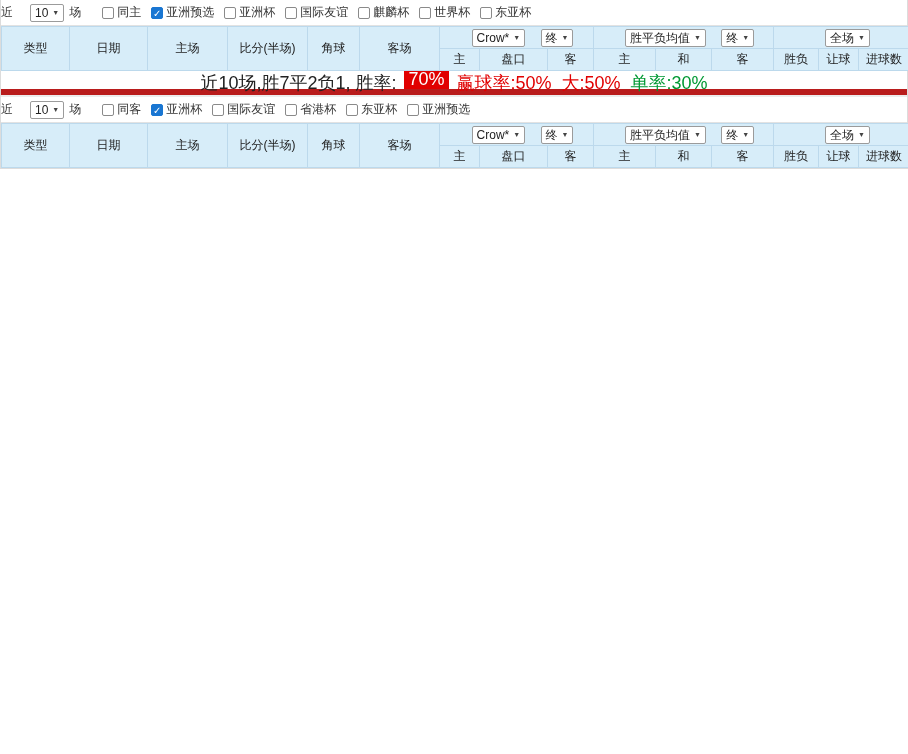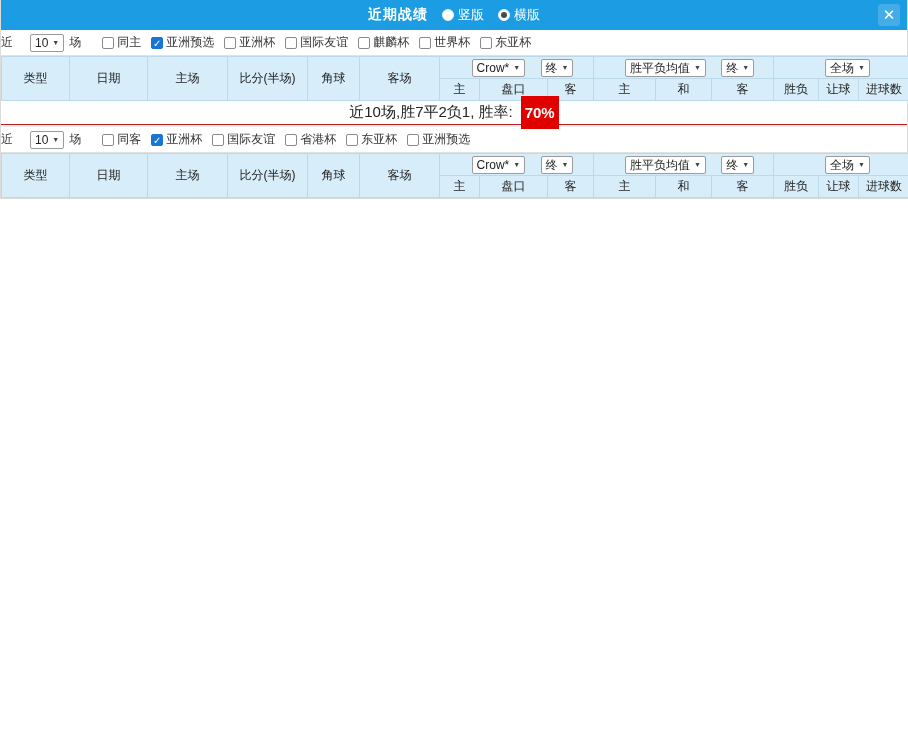--- a/index.html
+++ b/index.html
@@ -21,42 +21,30 @@
   .select .arr{font-size:7px;color:#444;}
   .filters{display:flex;align-items:center;gap:10px;margin-left:16px;}
   .filter{display:inline-flex;align-items:center;gap:3px;cursor:pointer;white-space:nowrap;}
   .cb{width:12px;height:12px;border:1px solid #8a8a8a;background:#fff;border-radius:2px;font-size:10px;line-height:11px;text-align:center;color:#fff;display:inline-block;}
   .cb.checked{background:var(--cbblue);border-color:var(--cbblue);}
   table{border-collapse:collapse;table-layout:fixed;width:908px;}
   th,td{border:1px solid #e5e5e5;text-align:center;font-size:12px;font-weight:normal;padding:0;overflow:hidden;white-space:nowrap;color:#333;}
   thead th{background:var(--hdr);border-color:#bcd9ec;height:22px;color:#222;}
   .c-red{color:var(--red);}
   .c-green{color:var(--green);}
-  .summary{height:24px;display:flex;align-items:center;justify-content:center;gap:8px;font-size:15px;border-bottom:1px solid #b91c1c;color:#222;background:#fff;}
-  .win-badge{background:var(--red);color:#fff;padding:8px 4px;font-weight:bold;line-height:17px;}
+  .summary{height:24px;display:flex;justify-content:center;gap:8px;font-size:18px;border-bottom:6px solid #b91c1c;color:#222;background:#fff;}
+  .win-badge{background:var(--red);color:#fff;padding:0 4px;font-weight:normal;line-height:17px;}
   .divider{height:2px;background:#ececec;}
   .stats-wrap{display:inline-flex;gap:10px;}
 </style>
 </head>
 <body>
 
 <div class="app">
 
-  <div class="topbar">
-    <span class="topbar-title">近期战绩</span>
-    <span class="radio-opt">
-      <span class="radio"></span>
-      <span>竖版</span>
-    </span>
-    <span class="radio-opt">
-      <span class="radio selected"></span>
-      <span>横版</span>
-    </span>
-    <span class="close">✕</span>
-  </div>
 
   <div class="sec-head">
     <div class="controls">
       <span>近</span>
       <span class="select">
           <span>10</span>
           <span class="arr">▼</span>
         </span>
       <span>场</span>
       <div class="filters" id="filters-0">
@@ -156,20 +144,25 @@
         <th>让球</th>
         <th>进球数</th>
       </tr>
     </thead>
     <tbody id="tbody-0"></tbody>
   </table>
 
   <div class="summary">
     <span>近10场,胜7平2负1, 胜率:</span>
     <span class="win-badge">70%</span>
+    <span class="stats-wrap" id="summary-stats-0">
+        <span class="c-red">赢球率:50%</span>
+        <span class="c-red">大:50%</span>
+        <span class="c-green">单率:30%</span>
+      </span>
   </div>
 
   <div class="divider"></div>
 
   <div class="sec-head">
     <div class="controls">
       <span>近</span>
       <span class="select">
           <span>10</span>
           <span class="arr">▼</span>

